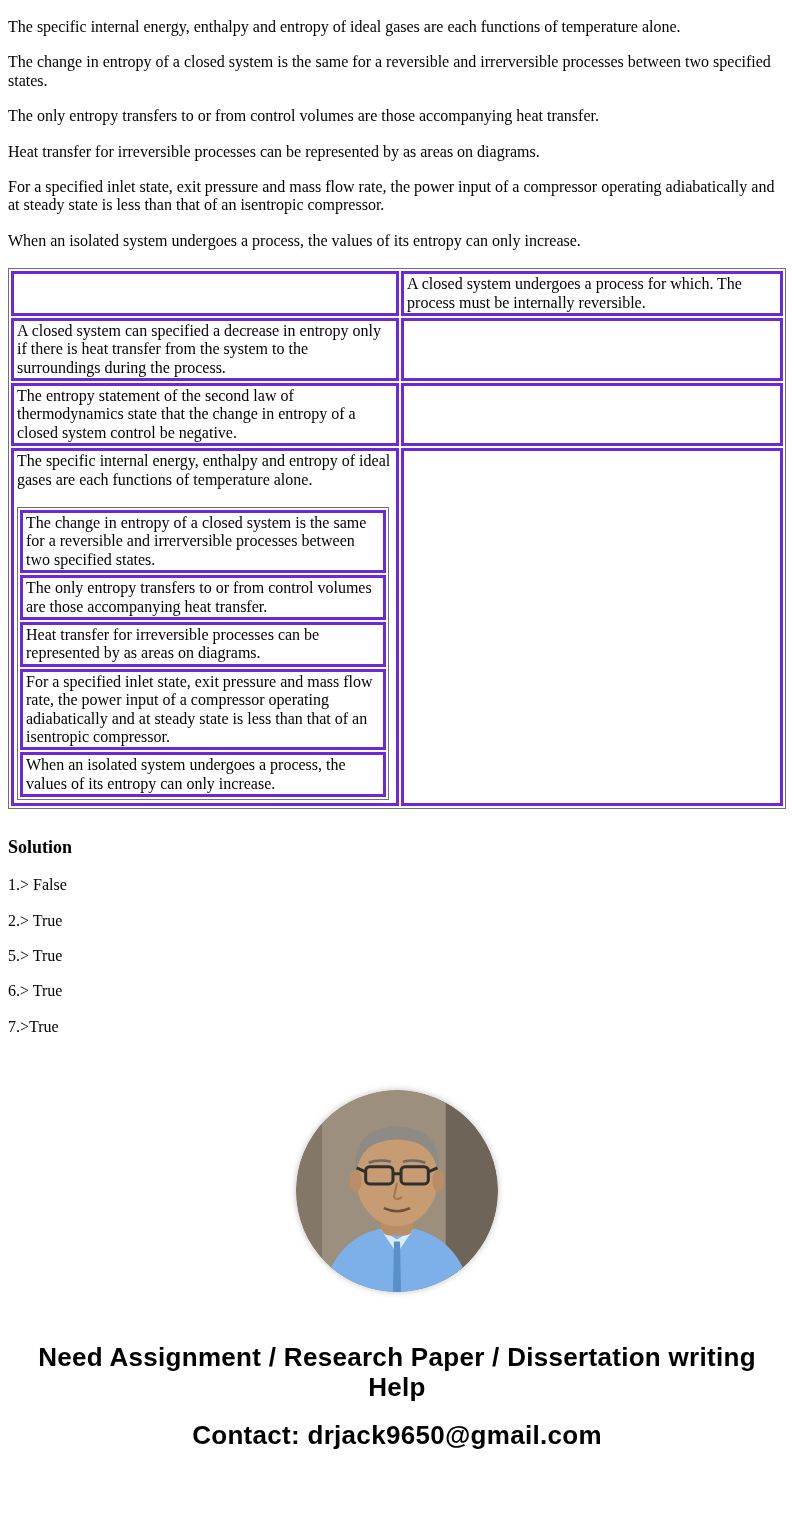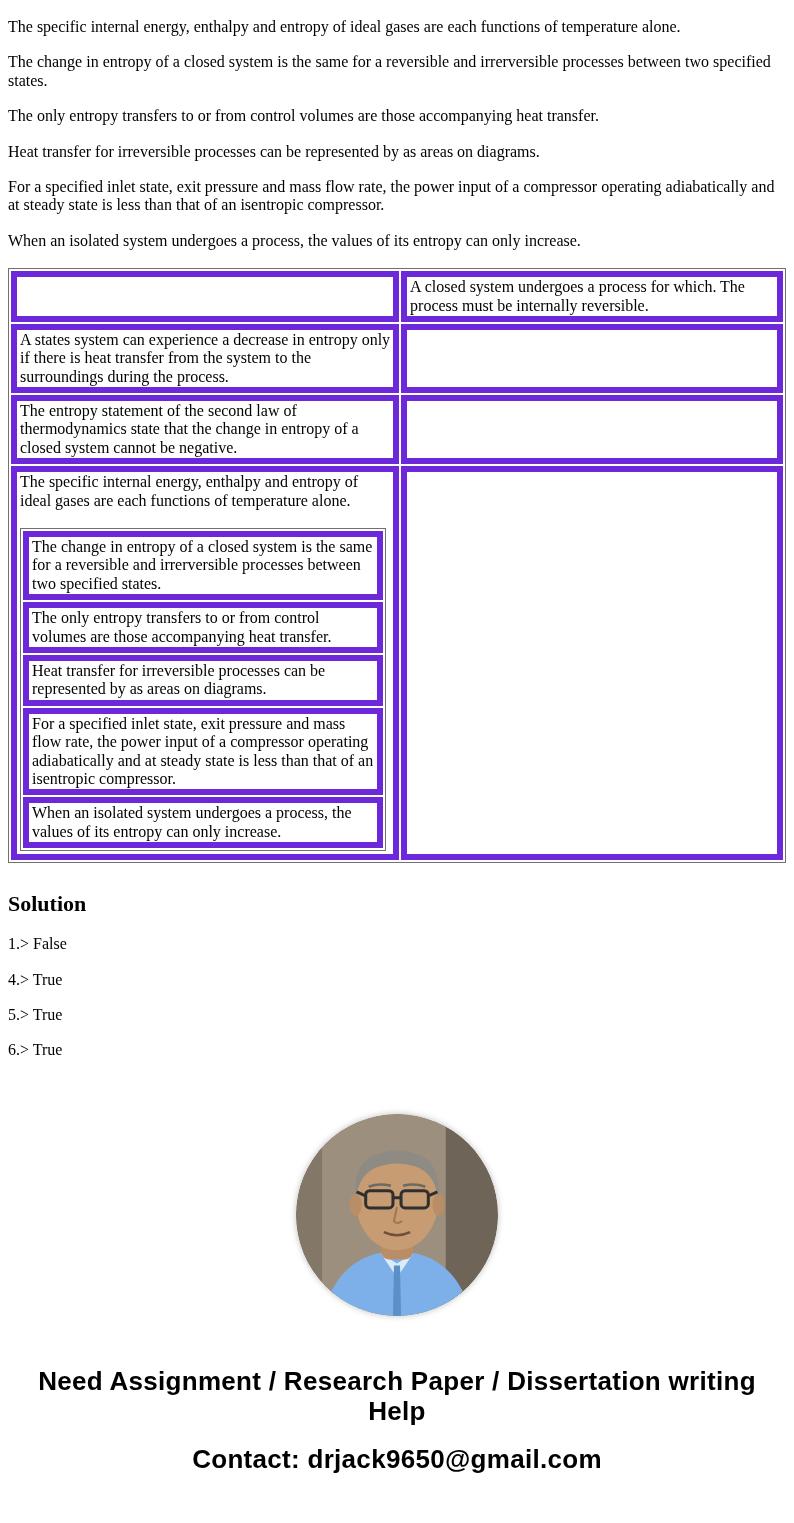--- a/index.html
+++ b/index.html
@@ -20,37 +20,37 @@
     line-height: 1.15;
   }
   table.grid {
     border-collapse: separate;
     border-spacing: 2px;
     border: 1px solid #707070;
     width: 778px;
     margin: 18px 0 0 0;
   }
   table.grid td {
-    border: 6px solid #6d28d9;
+    border: 3px solid #6d28d9;
     padding: 1px 3px;
     vertical-align: top;
     line-height: 1.15;
   }
   td.col-l { width: 50.4%; }
   td.col-r { width: 49.6%; }
   table.nested {
     width: 99%;
     margin: 18px 0 2px 0;
     border: 1px solid #707070;
     border-collapse: separate;
     border-spacing: 2px;
   }
   .r4-intro { margin: 0; }
   h3.solution {
-    font-size: 22px;
+    font-size: 18px;
     font-weight: bold;
     margin: 28px 0 18px 0;
   }
   p.answer {
     margin: 17px 0;
     line-height: 1.15;
   }
   .avatar-wrap {
     width: 202px;
     height: 202px;
@@ -82,25 +82,25 @@
   <p class="para">When an isolated system undergoes a process, the values of its entropy can only increase.</p>
 </div>
 
 <table class="grid">
   <tbody>
       <tr>
     <td class="col-l"></td>
     <td class="col-r">A closed system undergoes a process for which. The process must be internally reversible.</td>
   </tr>
   <tr>
-    <td class="col-l">A states system can experience a decrease in entropy only if there is heat transfer from the system to the surroundings during the process.</td>
+    <td class="col-l">A closed system can specified a decrease in entropy only if there is heat transfer from the system to the surroundings during the process.</td>
     <td class="col-r"></td>
   </tr>
   <tr>
-    <td class="col-l">The entropy statement of the second law of thermodynamics state that the change in entropy of a closed system cannot be negative.</td>
+    <td class="col-l">The entropy statement of the second law of thermodynamics state that the change in entropy of a closed system control be negative.</td>
     <td class="col-r"></td>
   </tr>
   <tr>
     <td class="col-l">
       <div class="r4-intro">The specific internal energy, enthalpy and entropy of ideal gases are each functions of temperature alone.</div>
       <table class="nested">
         <tbody>
               <tr>
           <td>The change in entropy of a closed system is the same for a reversible and irrerversible processes between two specified states.</td>
         </tr>
@@ -121,23 +121,24 @@
     </td>
     <td class="col-r"></td>
   </tr>
 </tbody>
   </table>
 
 <h3 class="solution">Solution</h3>
 
 <div>
   <p class="answer">1.&gt; False</p>
-  <p class="answer">4.&gt; True</p>
+  <p class="answer">2.&gt; True</p>
   <p class="answer">5.&gt; True</p>
   <p class="answer">6.&gt; True</p>
+  <p class="answer">7.&gt;True</p>
 </div>
 
 <div class="avatar-wrap">
   <svg width="202" height="202" viewBox="0 0 200 200" aria-hidden="true">
     <defs>
       <clipPath id="avclip">
           <circle cx="100" cy="100" r="100"></circle>
         </clipPath>
     </defs>
     <g clip-path="url(#avclip)">

